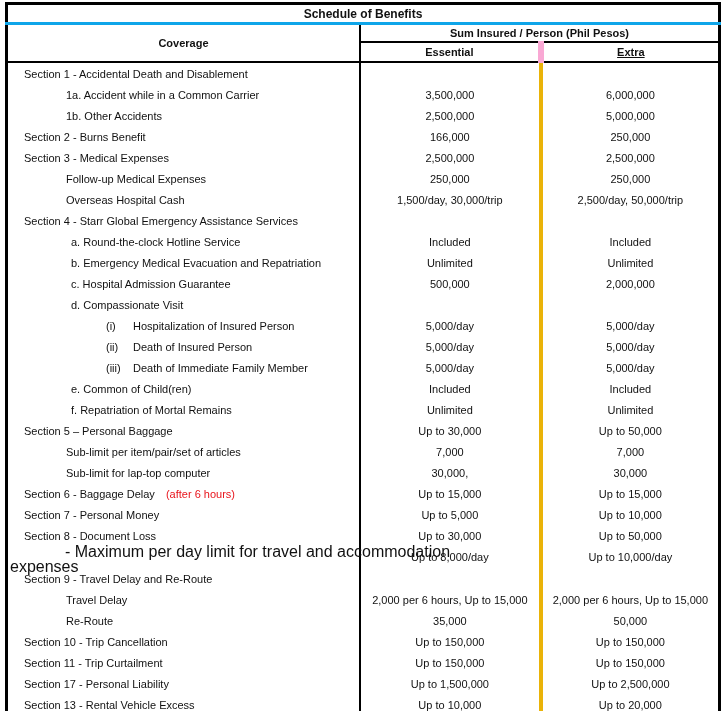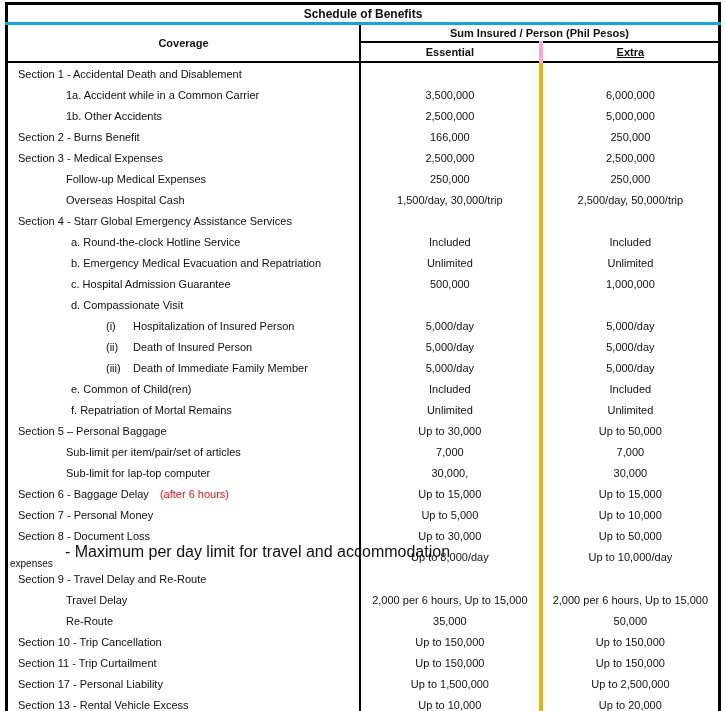--- a/index.html
+++ b/index.html
@@ -7,34 +7,34 @@
          font-family: "Liberation Sans", sans-serif; color: #111; }
   .sheet { position: absolute; left: 5px; top: 2px; width: 716px; }
   table { border-collapse: collapse; width: 716px; table-layout: fixed; font-size: 11px; }
   td, th { padding: 0; margin: 0; white-space: nowrap; overflow: visible; }
   .outer { border-left: 3px solid #000; border-right: 3px solid #000; border-top: 3px solid #000; }
   th.title { height: 17px; font-size: 12px; font-weight: bold; text-align: center;
              border-bottom: 3px solid #0ea5e9; }
   th.hdr { font-weight: bold; font-size: 11px; text-align: center; }
   th.coverage { border-right: 2px solid #000; border-bottom: 2px solid #000; }
   th.sum { height: 16px; border-bottom: 2px solid #000; }
-  th.ess { height: 18px; border-right: 4px solid #f9a8d4; border-bottom: 2px solid #000; }
+  th.ess { height: 18px; border-right: 6px solid #f9a8d4; border-bottom: 2px solid #000; }
   th.ext { border-bottom: 2px solid #000; text-decoration: underline; }
   td { height: 21px; vertical-align: middle; }
-  td.cov { border-right: 2px solid #000; padding-left: 10px; }
+  td.cov { border-right: 2px solid #000; padding-left: 16px; }
   td.val { text-align: center; }
   td.val.ess { border-right: 4px solid #eab308; }
   .ind1 { padding-left: 58px !important; }
   .ind2 { padding-left: 63px !important; }
   .ind3 { padding-left: 98px !important; }
   .ind3 .num { display: inline-block; width: 27px; }
   .red { color: #e8141c; margin-left: 8px; }
   .wrapcell { position: relative; }
   .wrapcell .line1 { position: absolute; left: 57px; top: -3px; font-size: 16px; }
-  .wrapcell .line2 { position: absolute; left: 2px; top: 12px; font-size: 10px; }
+  .wrapcell .line2 { position: absolute; left: 2px; top: 12px; font-size: 16px; }
 </style>
 </head>
 <body>
 
 <div class="sheet">
 <table class="outer">
   <colgroup>
     <col style="width:352px">
     <col style="width:180px">
     <col style="width:178px">
@@ -99,21 +99,21 @@
       <td class="val ext">Included</td>
     </tr>
     <tr>
       <td class="cov ind2">b. Emergency Medical Evacuation and Repatriation</td>
       <td class="val ess">Unlimited</td>
       <td class="val ext">Unlimited</td>
     </tr>
     <tr>
       <td class="cov ind2">c. Hospital Admission Guarantee</td>
       <td class="val ess">500,000</td>
-      <td class="val ext">1,000,000</td>
+      <td class="val ext">2,000,000</td>
     </tr>
     <tr>
       <td class="cov ind2">d. Compassionate Visit</td>
       <td class="val ess"></td>
       <td class="val ext"></td>
     </tr>
     <tr>
       <td class="cov ind3"><span class="num">(i)</span><span>Hospitalization of Insured Person</span></td>
       <td class="val ess">5,000/day</td>
       <td class="val ext">5,000/day</td>

